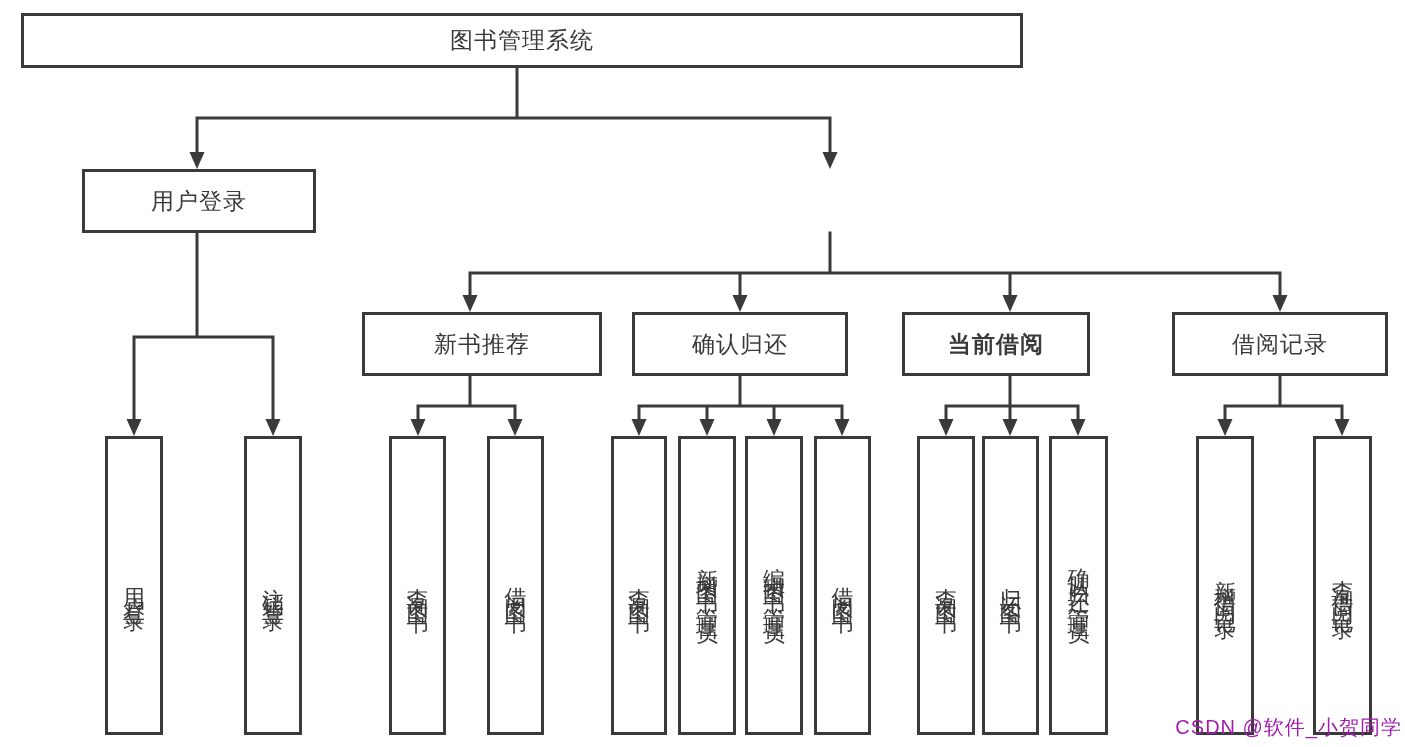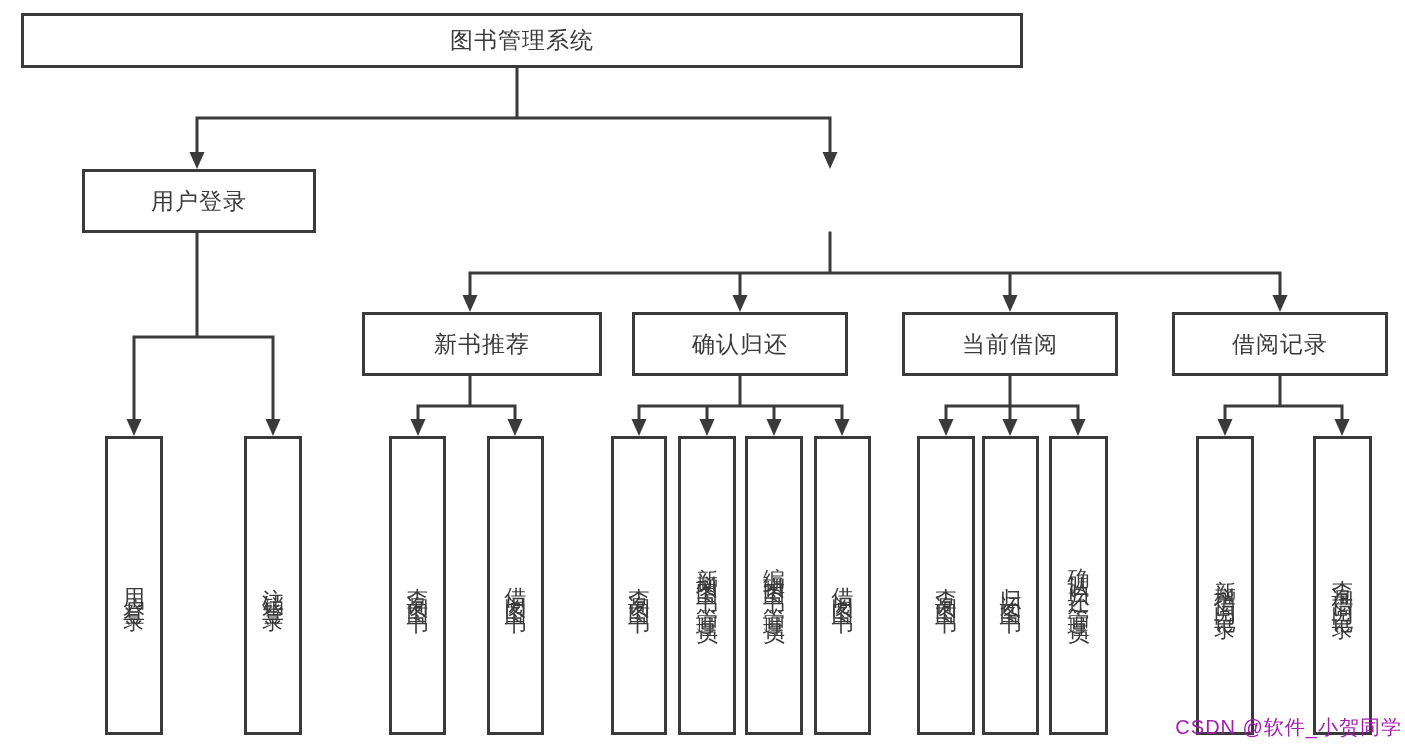--- a/index.html
+++ b/index.html
@@ -97,21 +97,21 @@
   <div class="box" style="left:82px; top:169px; width:234px; height:64px;">
     <span class="h-label">用户登录</span>
   </div>
 
   <div class="box" style="left:362px; top:312px; width:240px; height:64px;">
     <span class="h-label">新书推荐</span>
   </div>
   <div class="box" style="left:632px; top:312px; width:216px; height:64px;">
     <span class="h-label">确认归还</span>
   </div>
-  <div class="box" style="left:902px; top:312px; width:216px; height:64px;">
+  <div class="box" style="left:902px; top:312px; width:188px; height:64px;font-weight:bold;">
     <span class="h-label">当前借阅</span>
   </div>
   <div class="box" style="left:1172px; top:312px; width:216px; height:64px;">
     <span class="h-label">借阅记录</span>
   </div>
 
   <div class="box leaf" style="left:105px; top:436px; width:58px; height:299px;">
     <span>用户登录</span>
   </div>
   <div class="box leaf" style="left:244px; top:436px; width:58px; height:299px;">

